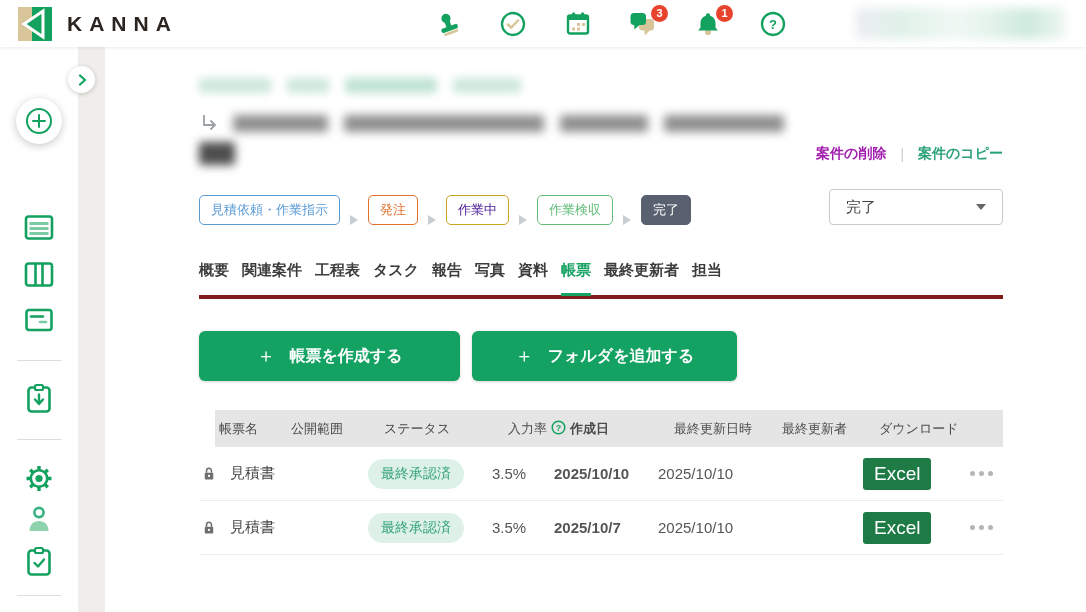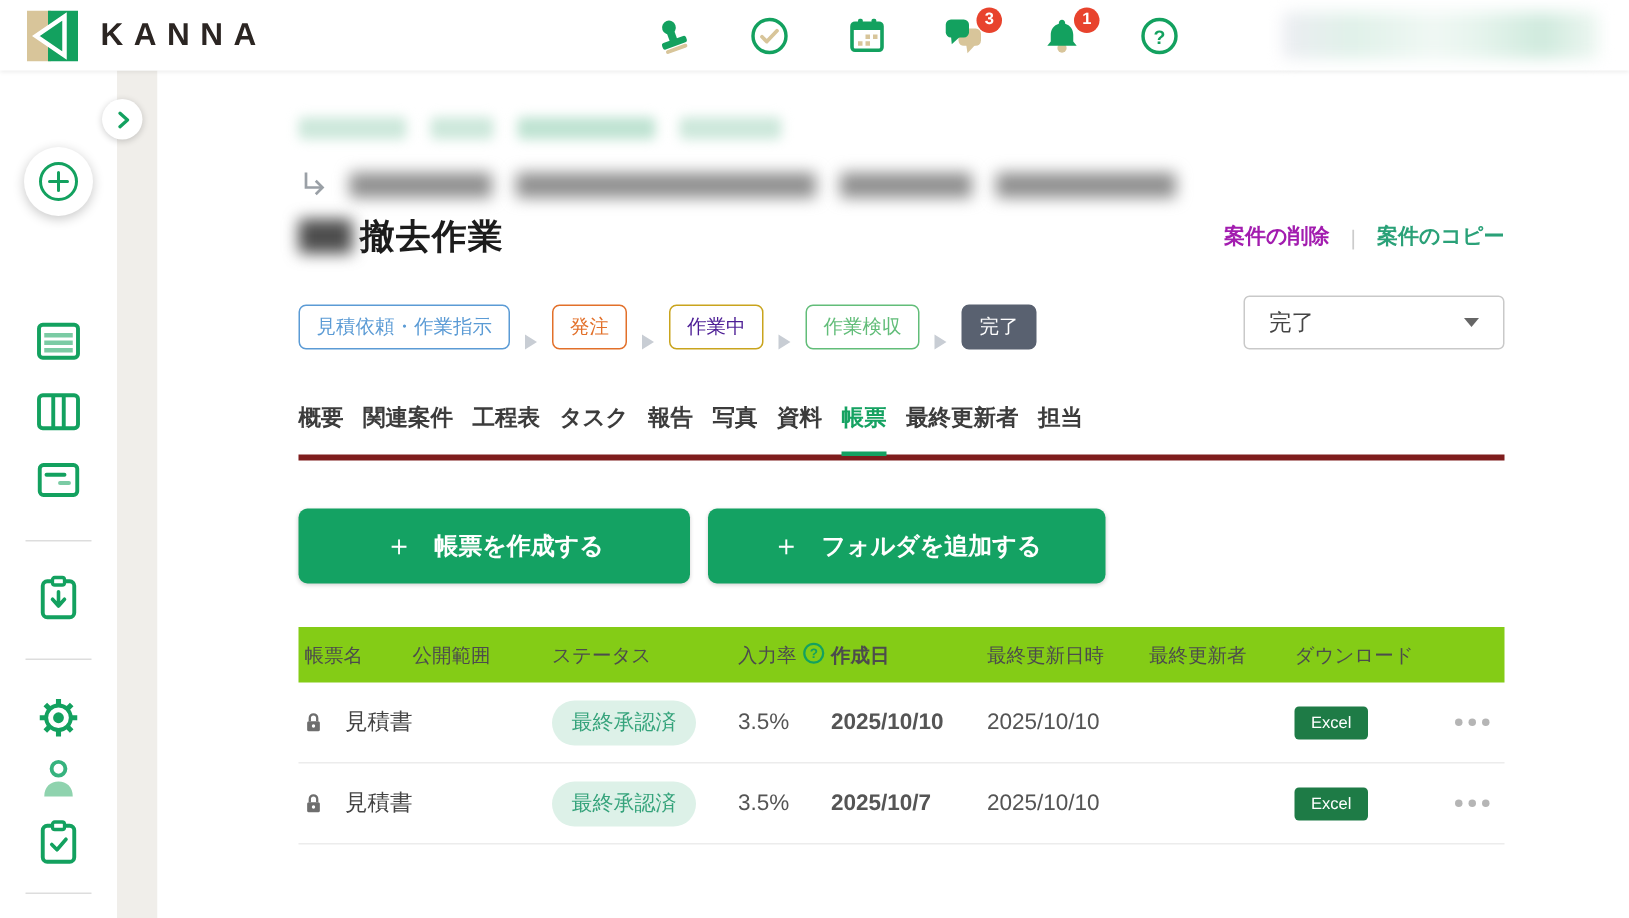--- a/index.html
+++ b/index.html
@@ -66,35 +66,35 @@
 
   .btn-row { margin-top:32px; display:flex; gap:12px; }
   .btn-green { height:50px; background:#14a263; color:#fff; font-size:16px; font-weight:bold; border:none; border-radius:6px;
     display:flex; align-items:center; justify-content:center; gap:14px; box-shadow:0 1px 3px rgba(0,0,0,.18); cursor:pointer;
     font-family:"Liberation Sans","DejaVu Sans",sans-serif; }
   .btn-create { width:261px; }
   .btn-folder { width:265px; }
   .btn-plus { font-size:19px; font-weight:normal; }
 
   .report-table { margin-top:29px; }
-  .thead { display:flex; align-items:center; height:37px; background:#84cc16; font-size:13px; color:#4c4c4c; }
+  .thead { display:flex; align-items:center; height:37px; background:#e5e5e5; font-size:13px; color:#4c4c4c;margin-left:16px; }
   .trow { display:flex; align-items:center; height:54px; border-bottom:1px solid #ececec; font-size:15px; color:#555; }
   .c1 { width:76px; padding-left:4px; display:flex; align-items:center; gap:15px; }
   .c2 { width:93px; }
   .c3 { width:124px; display:flex; align-items:center; gap:5px; }
   .c4 { width:62px; }
   .c5 { width:104px;font-weight:bold; }
   .c6 { width:108px; }
   .c7 { width:97px; }
   .c8 { width:98px; }
   .c9 { flex:1; display:flex; justify-content:flex-end; padding-right:8px; }
   .report-name { color:#444; white-space:nowrap; }
   .status-pill { display:inline-block; background:#ddf1e8; color:#35a37b; font-size:14px; padding:6px 13px; border-radius:16px; white-space:nowrap; }
   .editor-blur { width:68px; height:13px; background:#c2c2c2; border-radius:2px; filter:blur(4px); }
-  .excel-btn { background:#1e7b46; color:#fff; font-size:11px; border:none; border-radius:3px; padding:5px 11px; cursor:pointer;
+  .excel-btn { background:#1e7b46; color:#fff; font-size:19px; border:none; border-radius:3px; padding:5px 11px; cursor:pointer;
     font-family:"Liberation Sans","DejaVu Sans",sans-serif; }
   .dots-menu { display:flex; gap:4px; cursor:pointer; padding:6px 2px; }
   .dots-menu i { width:5px; height:5px; border-radius:50%; background:#b5b5b5; }
 </style>
 </head>
 <body>
 
 <div class="top-header">
   <div class="logo">
     <svg width="34" height="34" viewBox="0 0 34 34">
@@ -257,21 +257,20 @@
     <div class="parent-blobs">
       <span class="p-blob" style="width:95px;"></span>
       <span class="p-blob" style="width:200px;"></span>
       <span class="p-blob" style="width:88px;"></span>
       <span class="p-blob" style="width:120px;"></span>
     </div>
   </div>
 
   <div class="title-row">
     <span class="title-blur"></span>
-    <h1 class="page-title">撤去作業</h1>
     <div class="title-links">
       <a class="link-delete">案件の削除</a>
       <span class="link-sep">|</span>
       <a class="link-copy">案件のコピー</a>
     </div>
   </div>
 
   <div class="stepper-row">
     <span class="step step-0">見積依頼・作業指示</span>
     <span class="step-arrow"></span>

